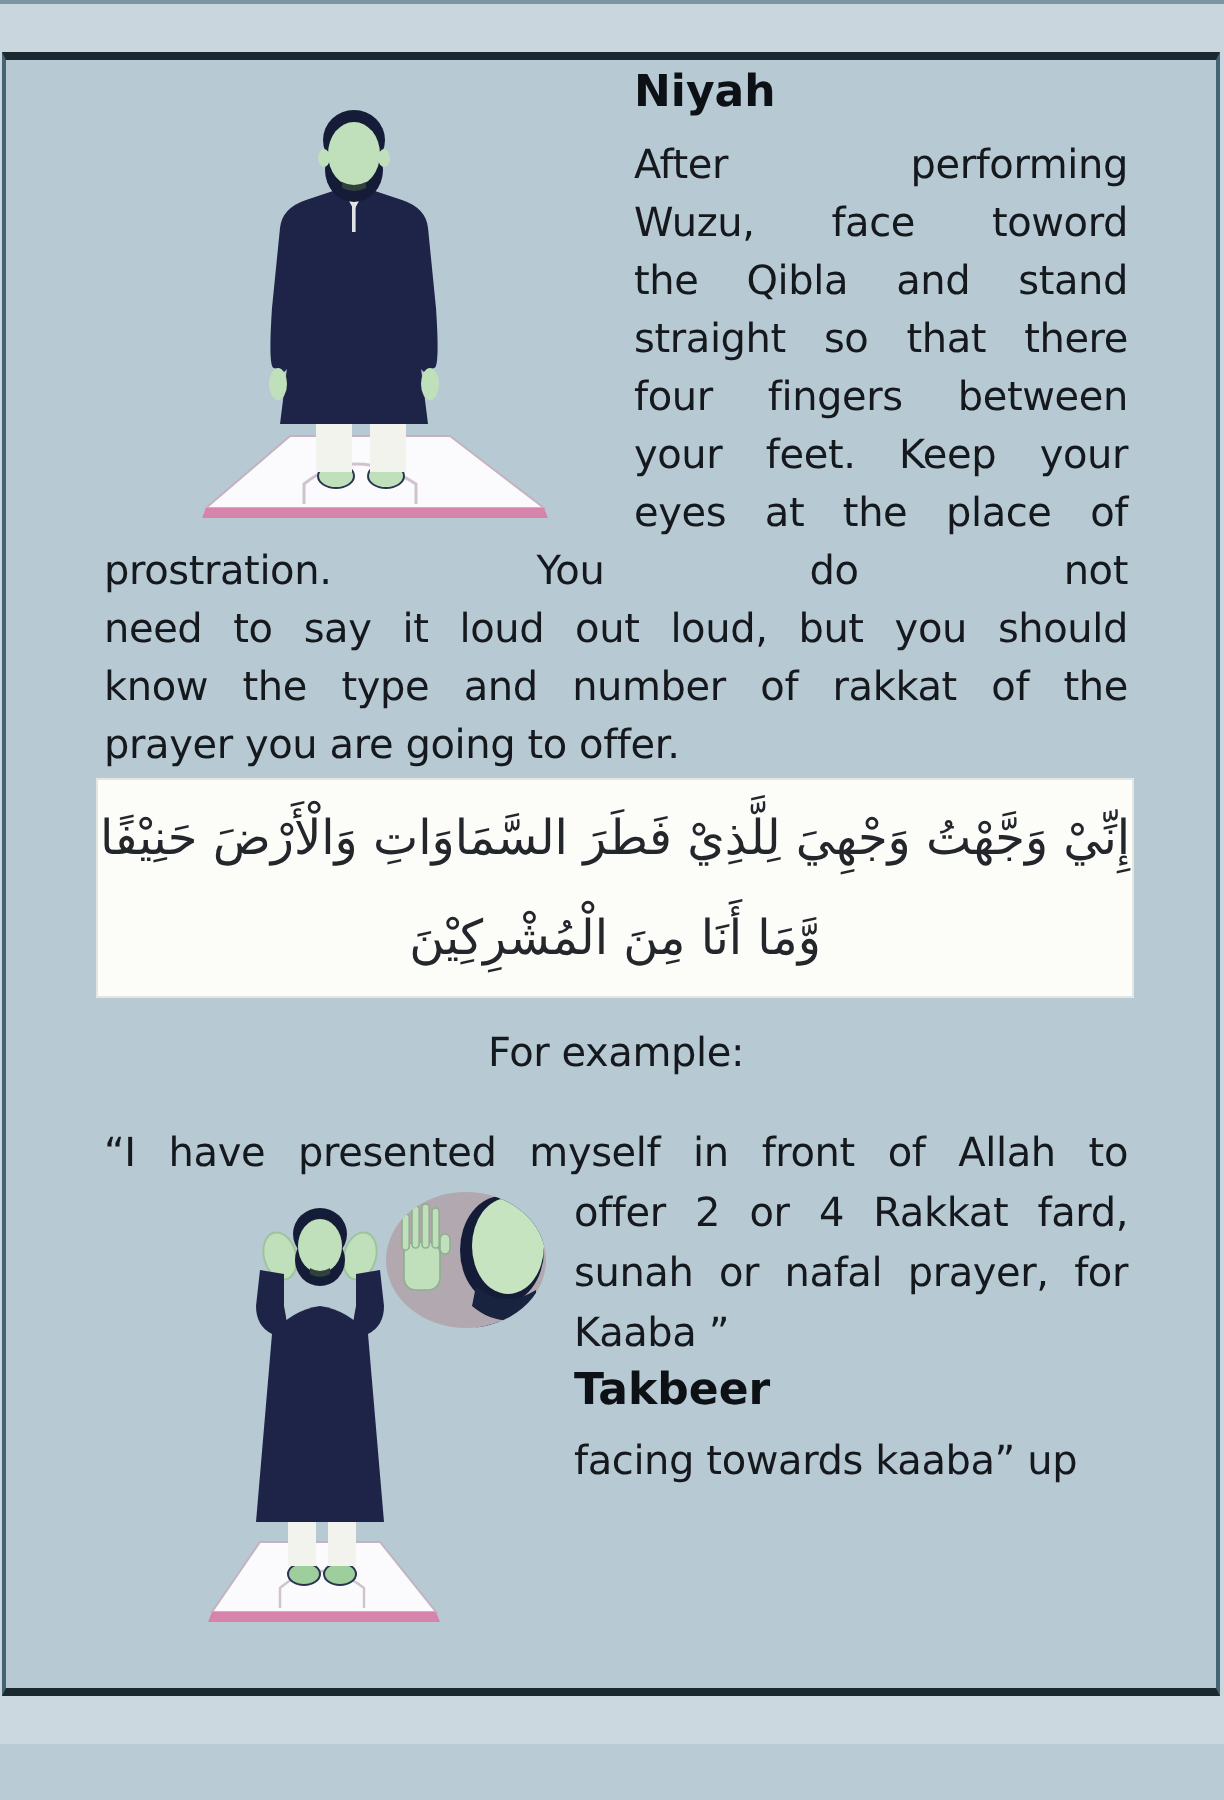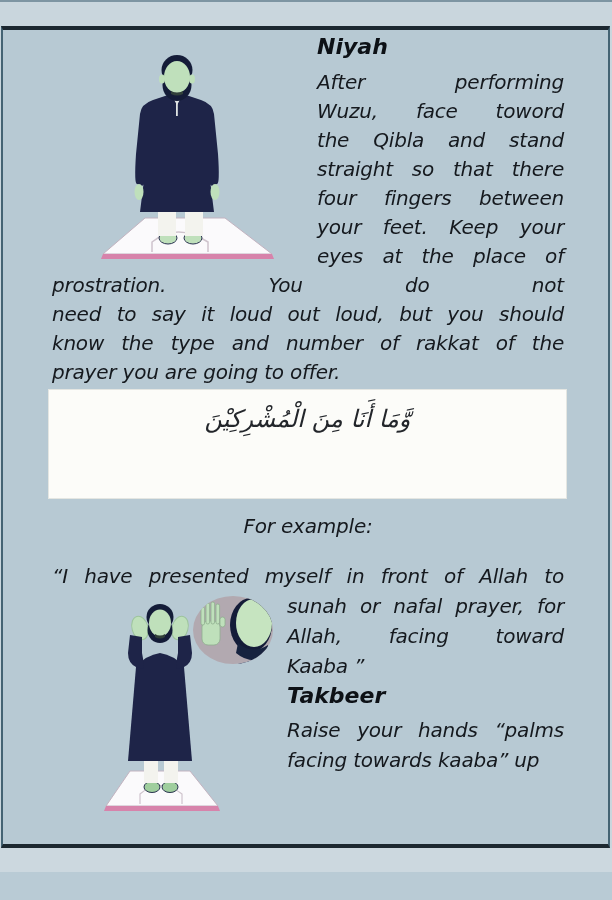--- a/index.html
+++ b/index.html
@@ -12,21 +12,21 @@
   .top-edge { position:absolute; top:0; left:0; width:100%; height:2px; background:#7d95a2; }
   .frame {
     position:absolute; left:1px; right:2px; top:26px; bottom:52px;
     background:#b7c9d3;
     border-top:4px solid #1c2830; border-bottom:4px solid #1c2830;
     border-left:2px solid #44637
 
 3; border-right:2px solid #446373;
     box-sizing:border-box;
   }
-  .frame { border-left:2px solid #446373;font-style:italic; }
+  .frame { border-left:2px solid #446373; }
   .bottom-strip-a { position:absolute; left:0; bottom:28px; width:100%; height:24px; background:#ccd8df; }
   .bottom-strip-b { position:absolute; left:0; bottom:0; width:100%; height:28px; background:#b9cbd5; }
 
   .content {
     position:absolute; inset:0;
     padding:4px 44px 0 49px;
     font-size:20px; line-height:29px;
     letter-spacing:-0.2px;
   }
   .sec2-content { line-height:30px; }
@@ -109,20 +109,21 @@
           <div class="tline">straight so that there</div>
           <div class="tline">four fingers between</div>
           <div class="tline">your feet. Keep your</div>
           <div class="tline">eyes at the place of prostration. You do not</div>
           <div class="tline">need to say it loud out loud, but you should</div>
           <div class="tline">know the type and number of rakkat of the</div>
           <div class="tline">prayer you are going to offer.</div>
         </div>
 
       <div class="arabic-box">
+        <div class="ar-line">إِنِّيْ وَجَّهْتُ وَجْهِيَ لِلَّذِيْ فَطَرَ السَّمَاوَاتِ وَالْأَرْضَ حَنِيْفًا</div>
         <div class="ar-line">وَّمَا أَنَا مِنَ الْمُشْرِكِيْنَ</div>
       </div>
 
       <div class="for-example plain sec2-content">For example:</div>
 
       <div class="sec2-content">
         <div class="tline quote-line1">“I have presented myself in front of Allah to</div>
 
         <div class="fig2-float">
           <svg width="235" height="252" viewBox="0 0 235 252">
@@ -168,29 +169,28 @@
             <path d="M132,76 Q140,72 140,62 L138,44 L126,46 L126,62 Q124,72 124,78 Z" fill="#1e2448"></path>
 
             <ellipse cx="108" cy="26" rx="13.5" ry="13" fill="#141c38"></ellipse>
             <ellipse cx="108" cy="39" rx="12.5" ry="13" fill="#141c38"></ellipse>
             <ellipse cx="108" cy="32" rx="11" ry="13.5" fill="#bfe0bb"></ellipse>
             <path d="M103,43 Q108,46 113,43 L113,46 Q108,49 103,46 Z" fill="#31403a"></path>
           </svg>
         </div>
 
         <div class="lines-block">
+            <div class="tline">offer 2 or 4 Rakkat fard,</div>
             <div class="tline">sunah or nafal prayer, for</div>
-            <div class="tline">Allah, facing toward</div>
             <div class="tline">Kaaba ”</div>
           </div>
 
         <h2 class="doc-heading takbeer-heading">Takbeer</h2>
 
         <div class="lines-block takbeer-body">
-            <div class="tline">Raise your hands “palms</div>
             <div class="tline">facing towards kaaba” up</div>
           </div>
       </div>
 
     </div>
   </div>
 
   <div class="bottom-strip-a"></div>
   <div class="bottom-strip-b"></div>
 </div>

